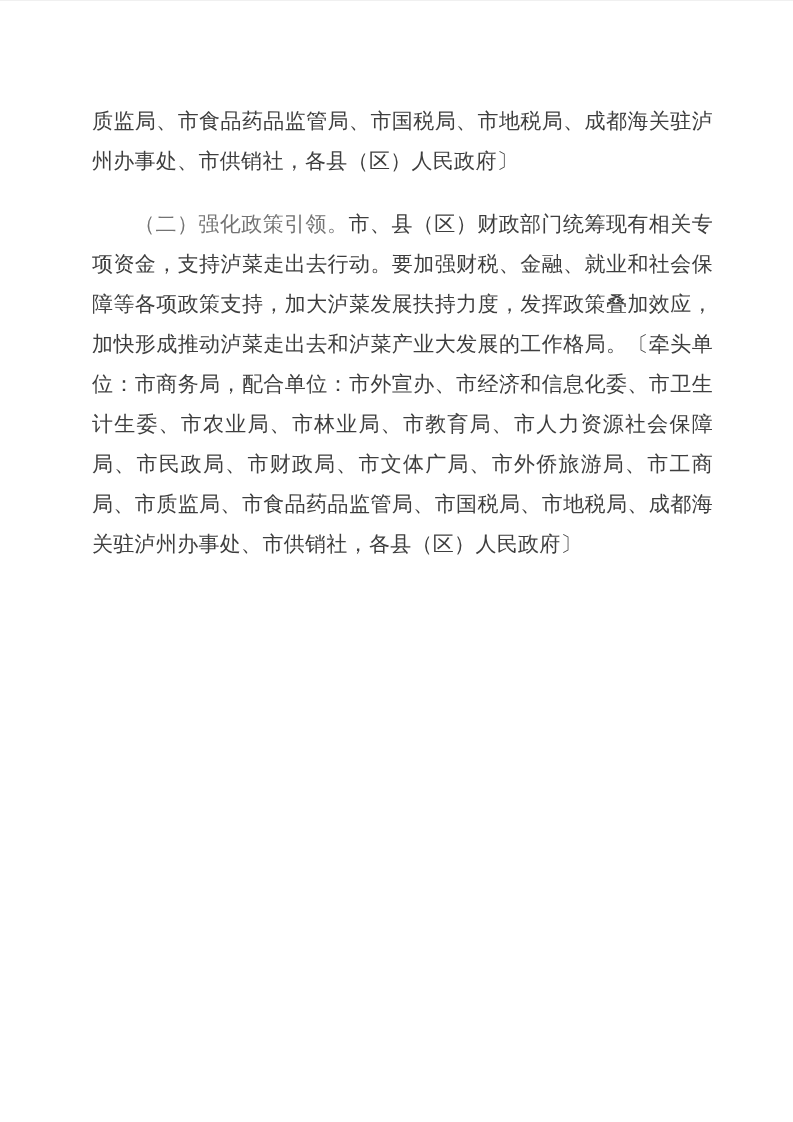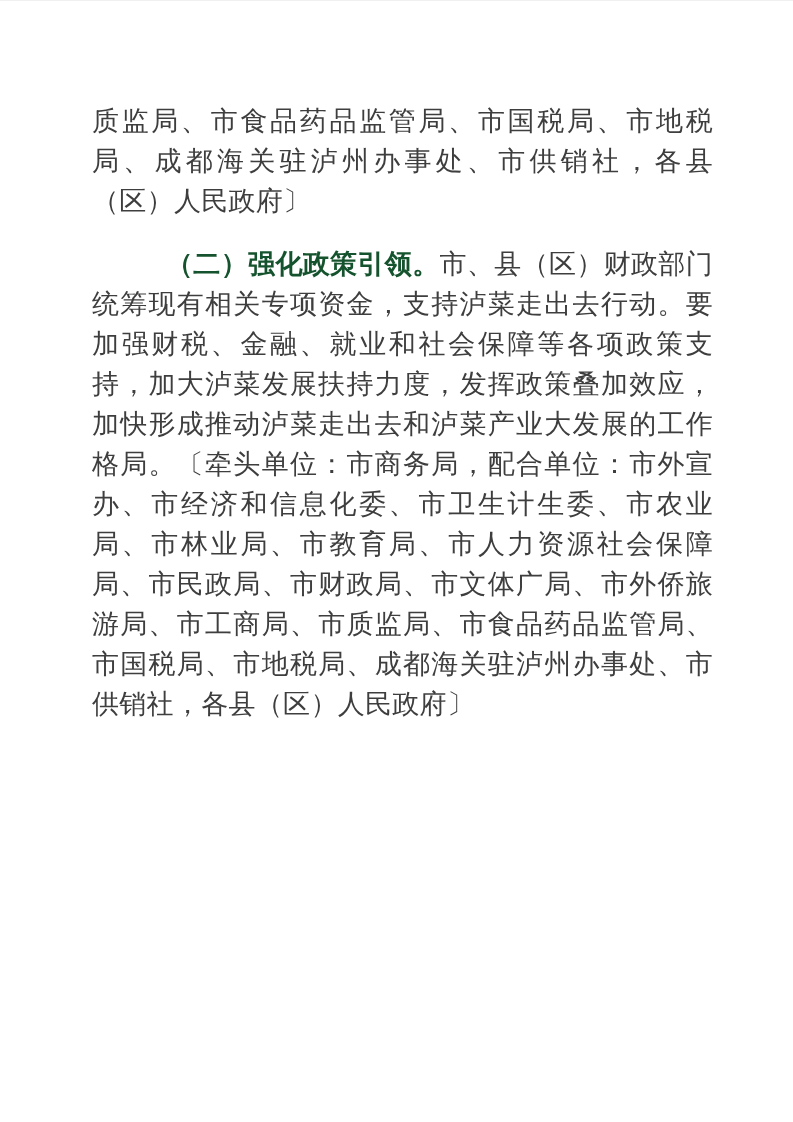--- a/index.html
+++ b/index.html
@@ -21,35 +21,34 @@
     background: #f0f0f0;
   }
   .doc-page {
     box-sizing: border-box;
     width: 793px;
     height: 1122px;
     padding: 101px 80px 0 92px;
   }
   .para {
     margin: 0 0 23px 0;
-    font-size: 27px;
+    font-size: 21px;
     line-height: 40px;
     color: #3e3e3e;
     letter-spacing: 0.3px;
     text-align: justify;
     text-justify: inter-ideograph;
     word-break: break-all;
   }
   .para.indent {
     text-indent: 2em;
   }
   .para .lead {
-    font-weight: bold;
-    color: #14532d;
-    margin-left: 20px;
+    font-weight: normal;
+    color: #737373;
   }
 </style>
 </head>
 <body>
 
 <div class="page-top-edge"></div>
 
 <main class="doc-page">
 
   <p class="para no-indent"><span>质监局、市食品药品监管局、市国税局、市地税局、成都海关驻泸州办事处、市供销社，各县（区）人民政府〕</span></p>

